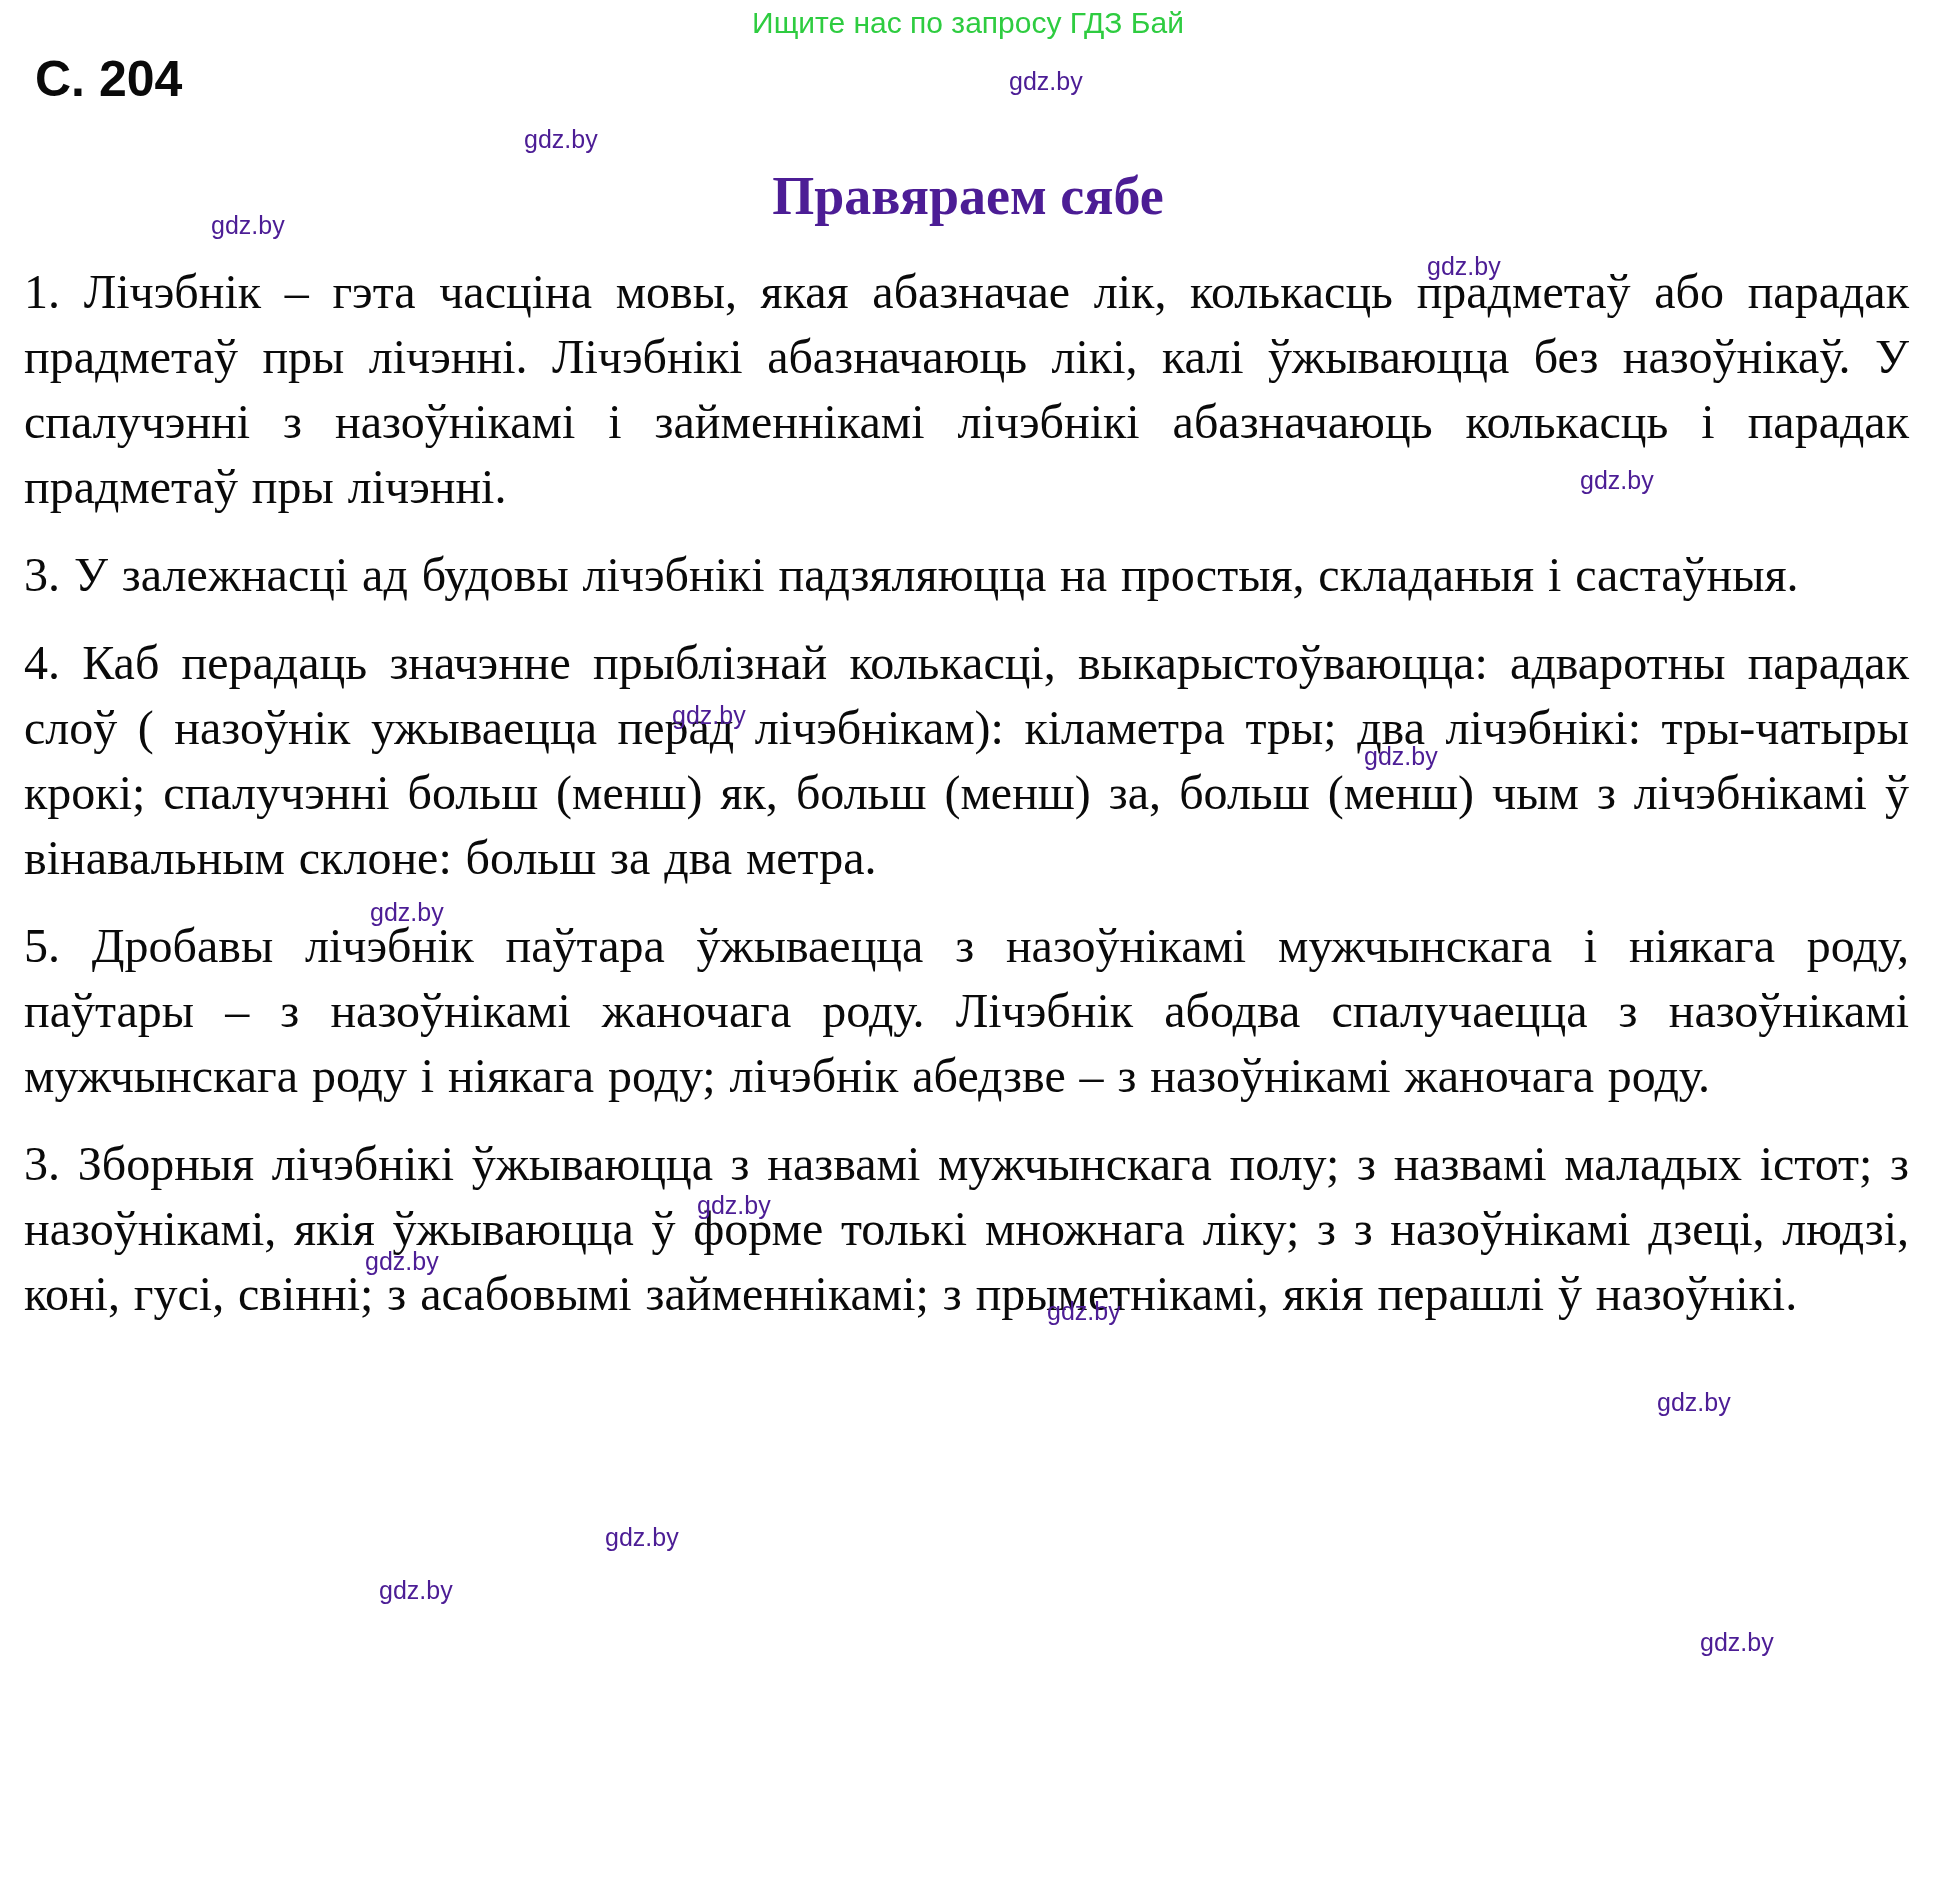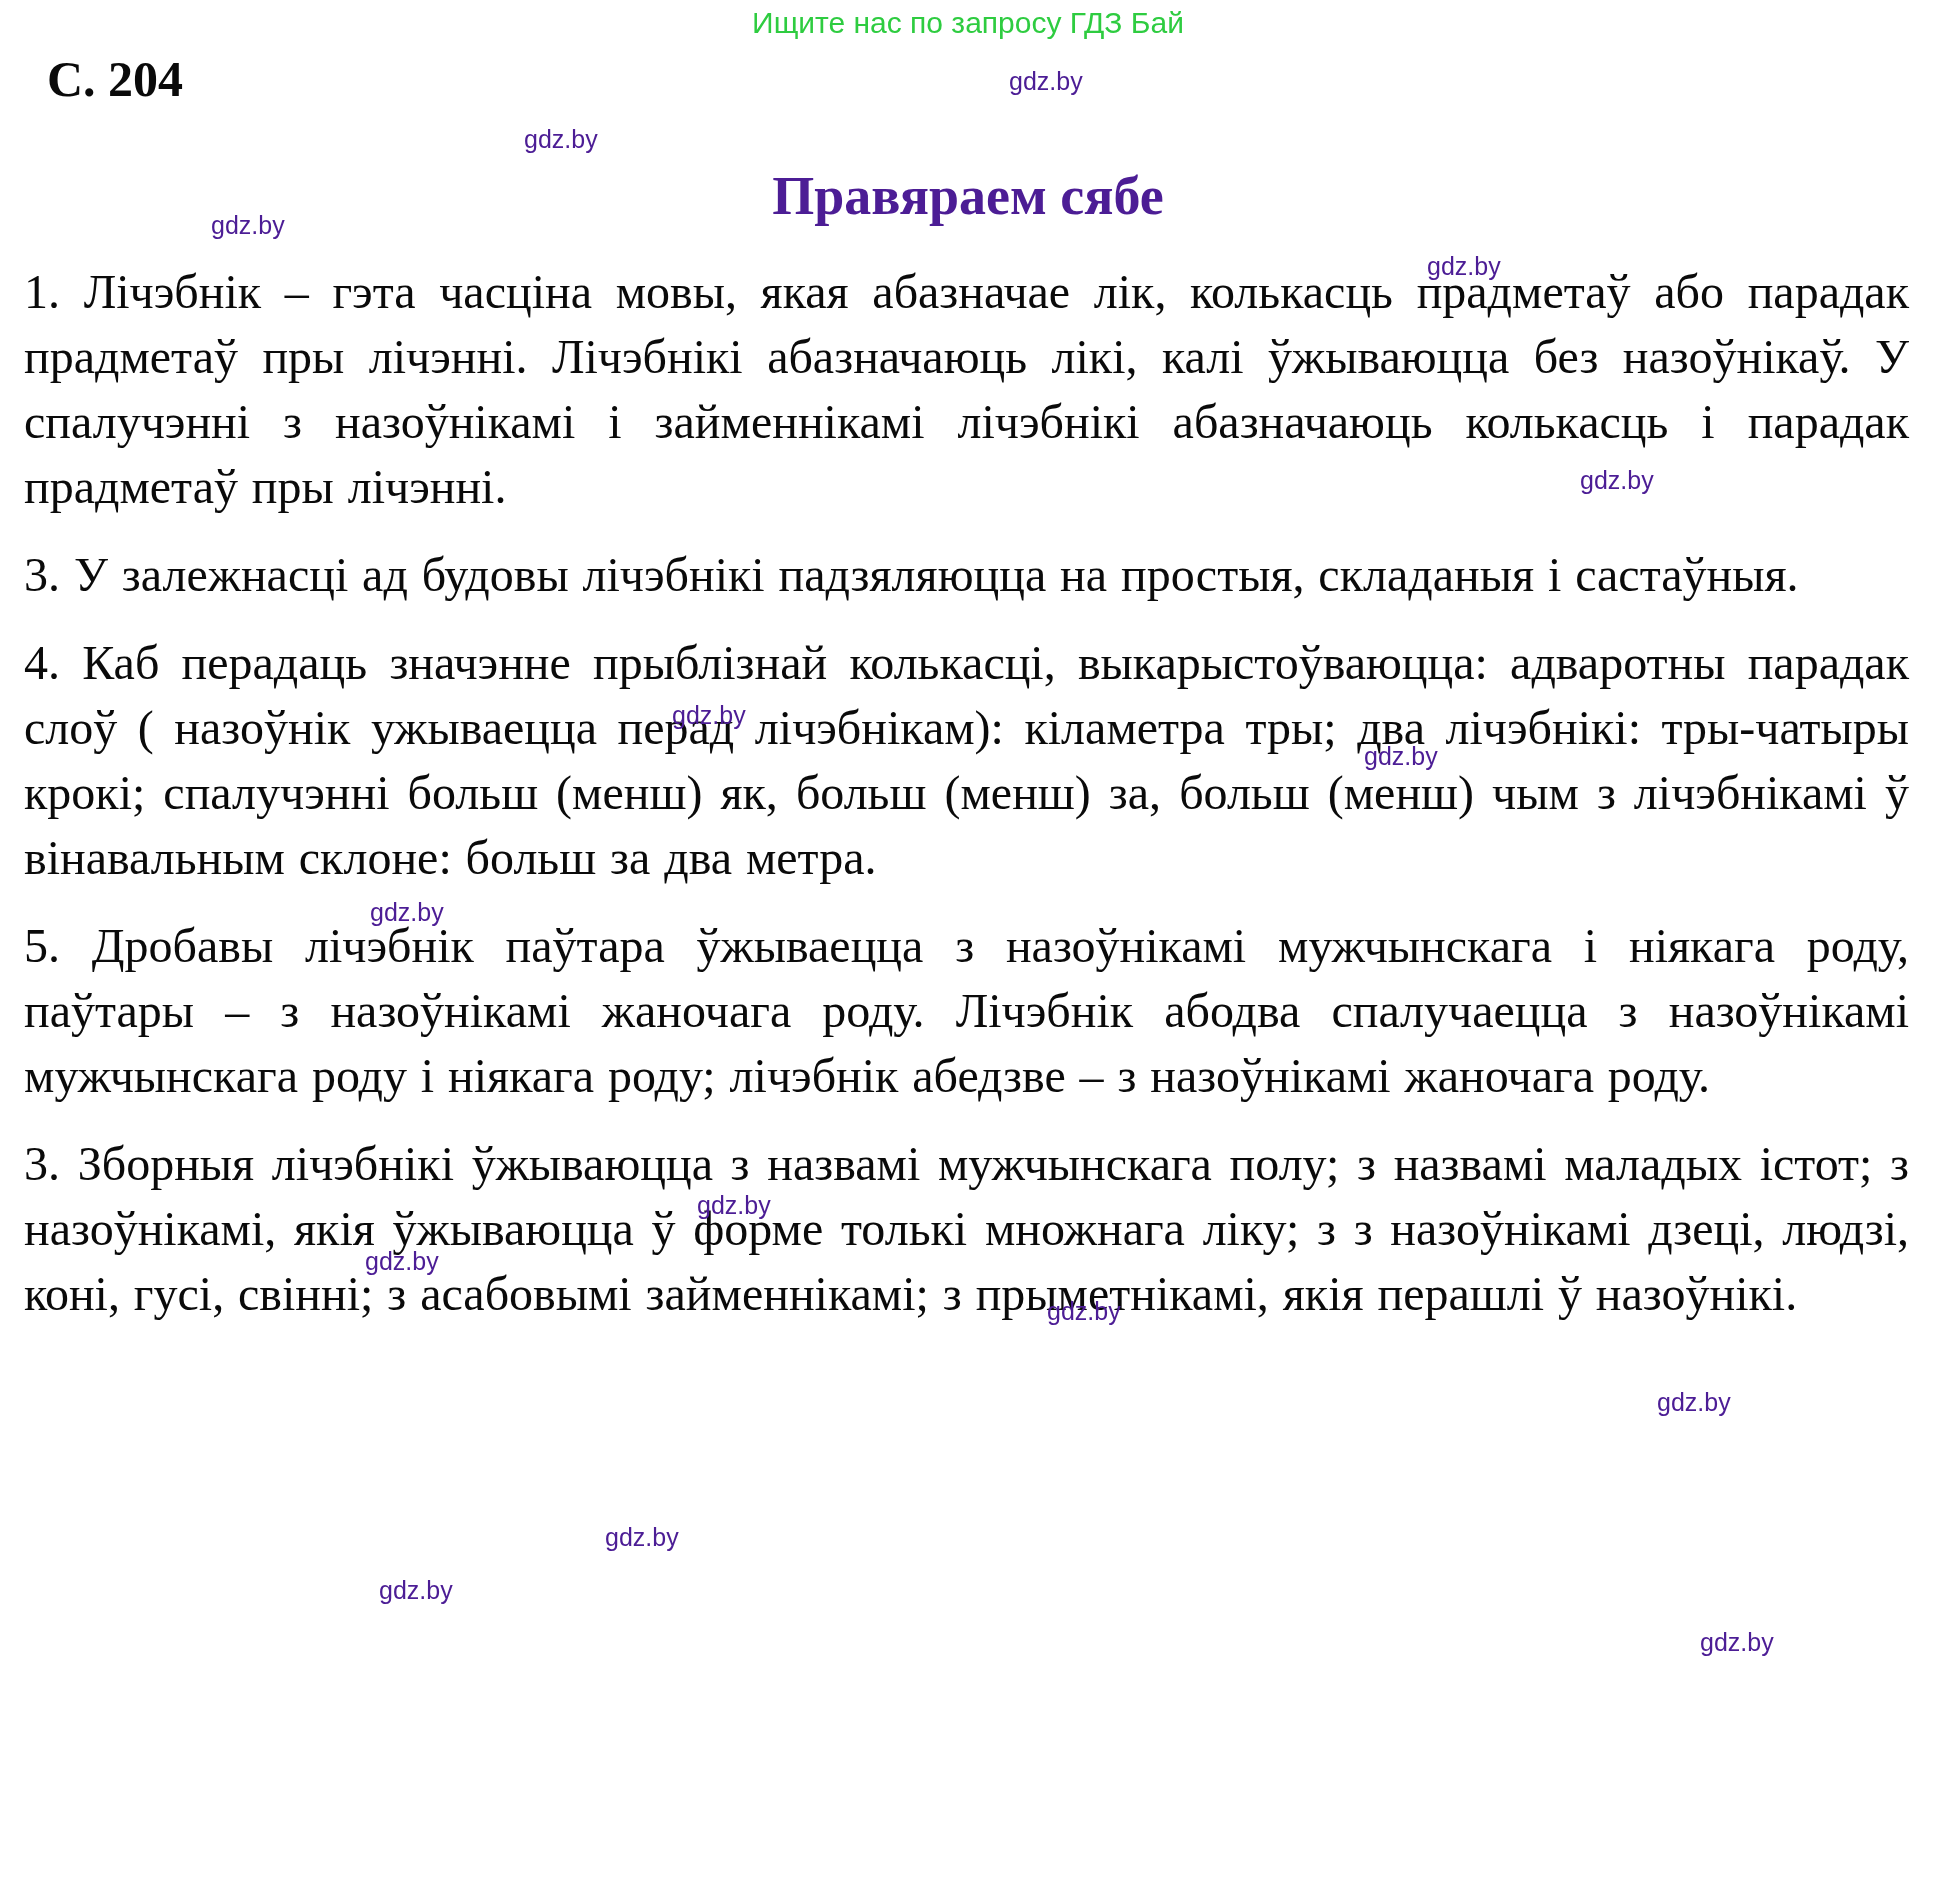--- a/index.html
+++ b/index.html
@@ -24,22 +24,22 @@
     text-align: center;
     font-family: "Liberation Sans", "DejaVu Sans", sans-serif;
     font-size: 30px;
     font-weight: 400;
     color: #2ecc40;
     letter-spacing: 0px;
   }
   .page-num {
     position: absolute;
     top: 50px;
-    left: 47px;
-    font-family: Liberation Serif, serif;
+    left: 35px;
+    font-family: Liberation Sans, sans-serif;
     font-size: 50px;
     font-weight: 700;
     color: #0a0a0a;
   }
   .section-heading {
     position: absolute;
     top: 165px;
     left: 0;
     width: 100%;
     text-align: center;

